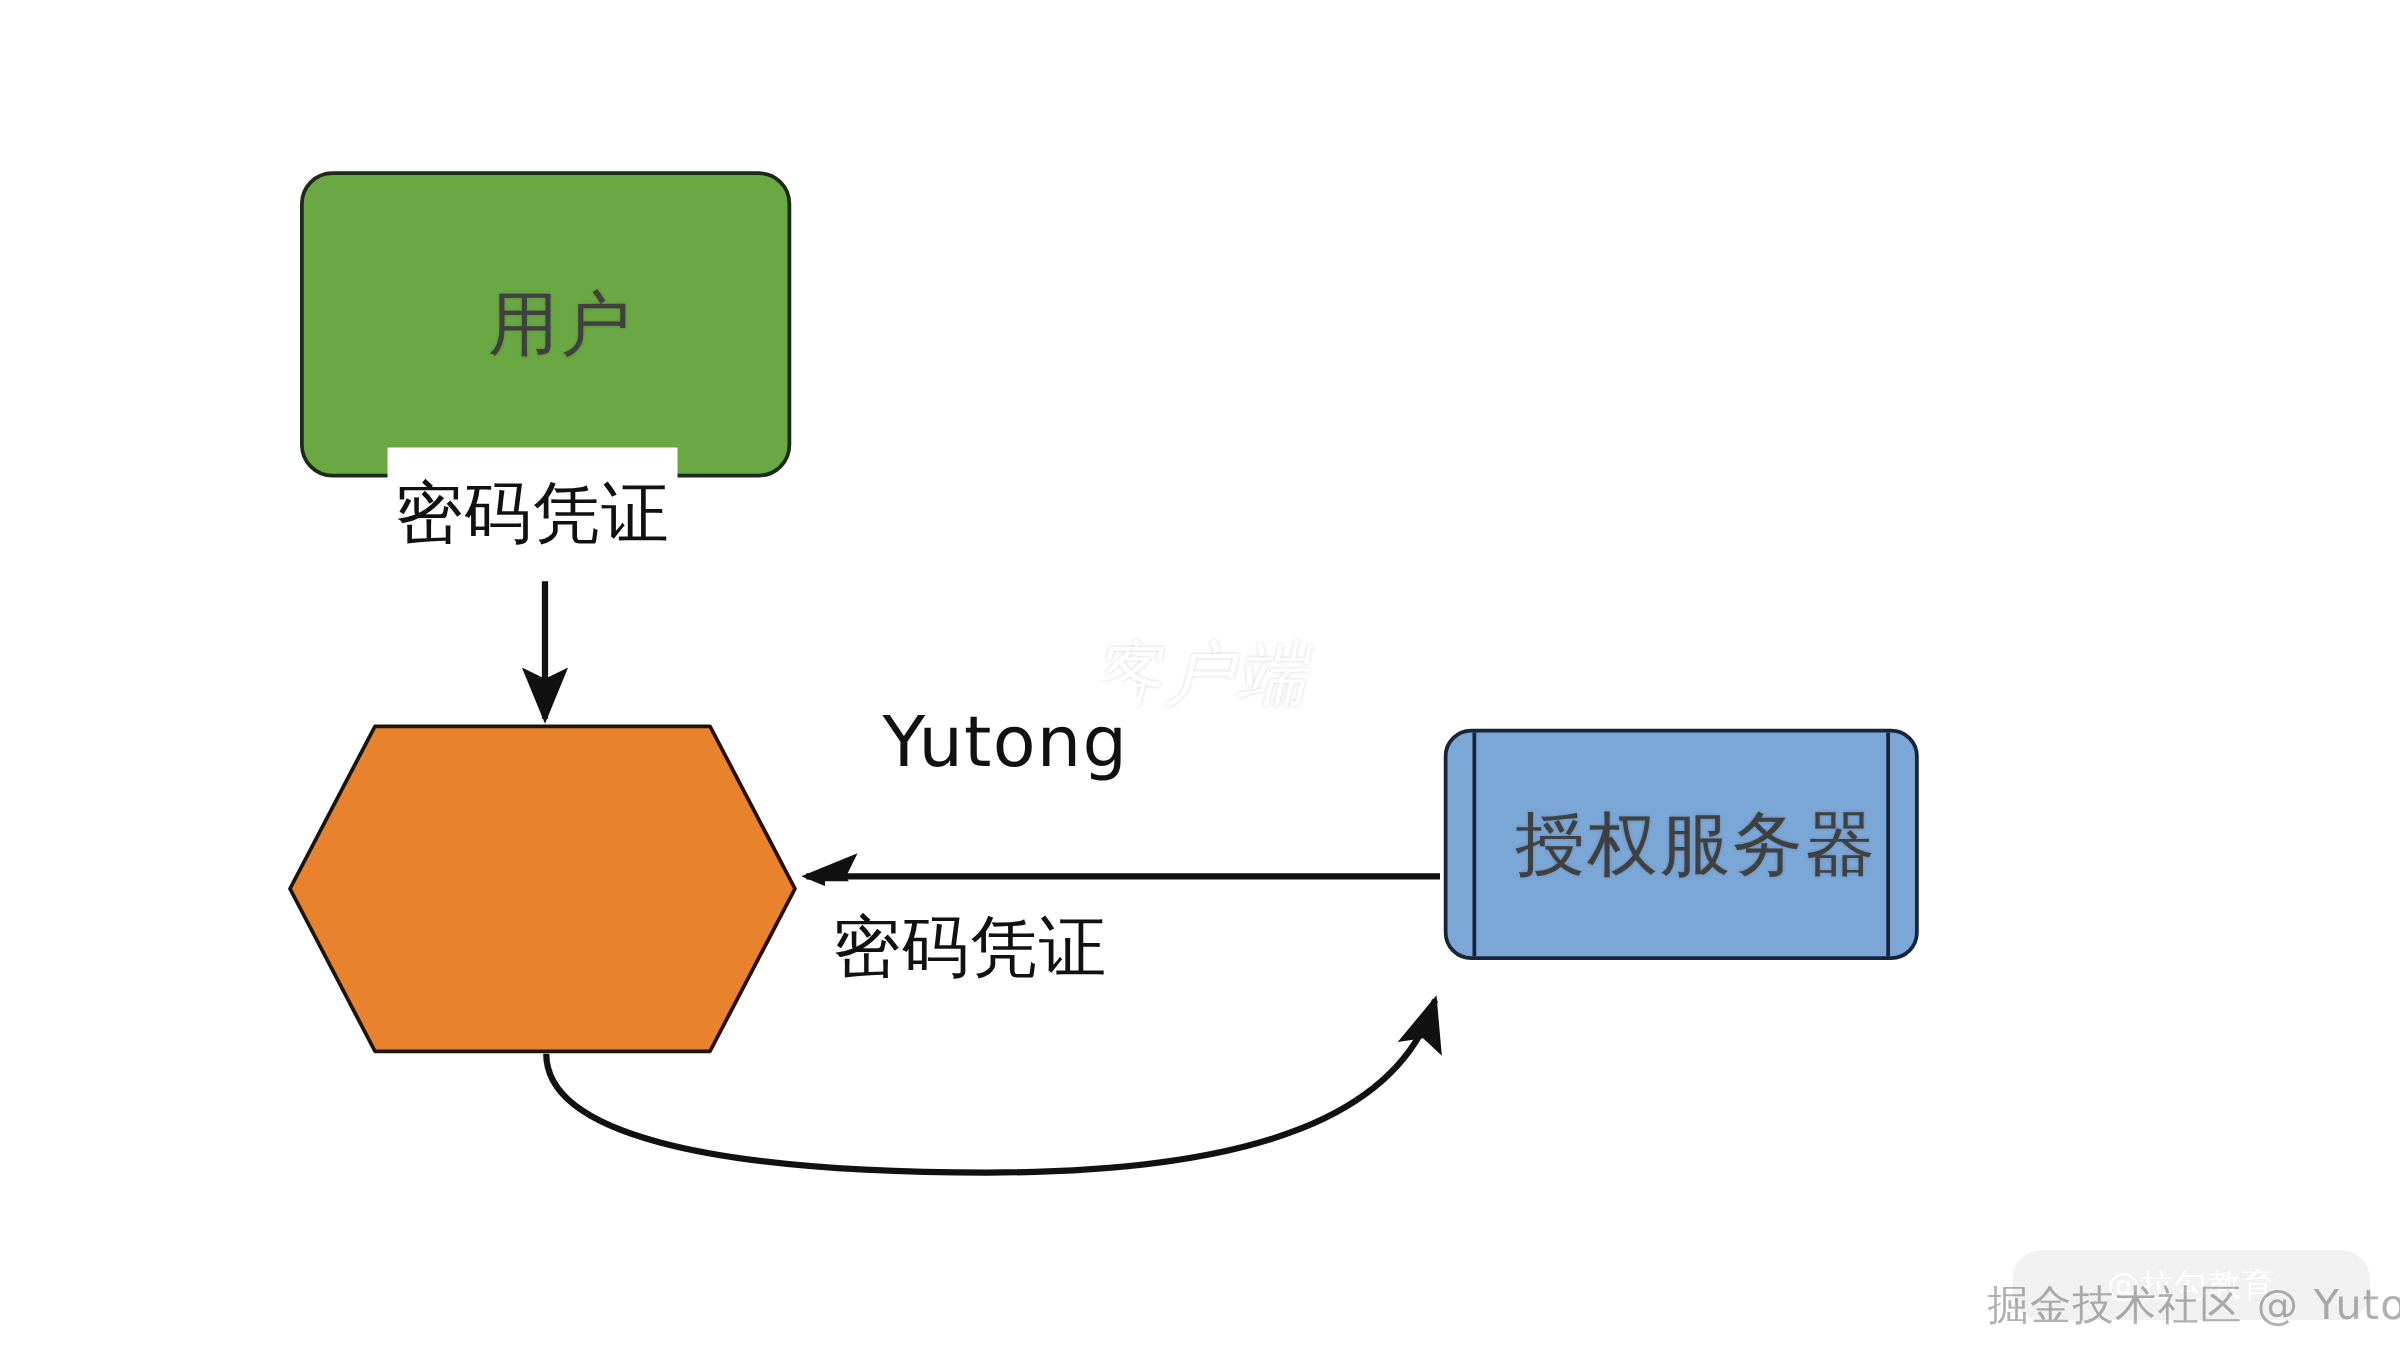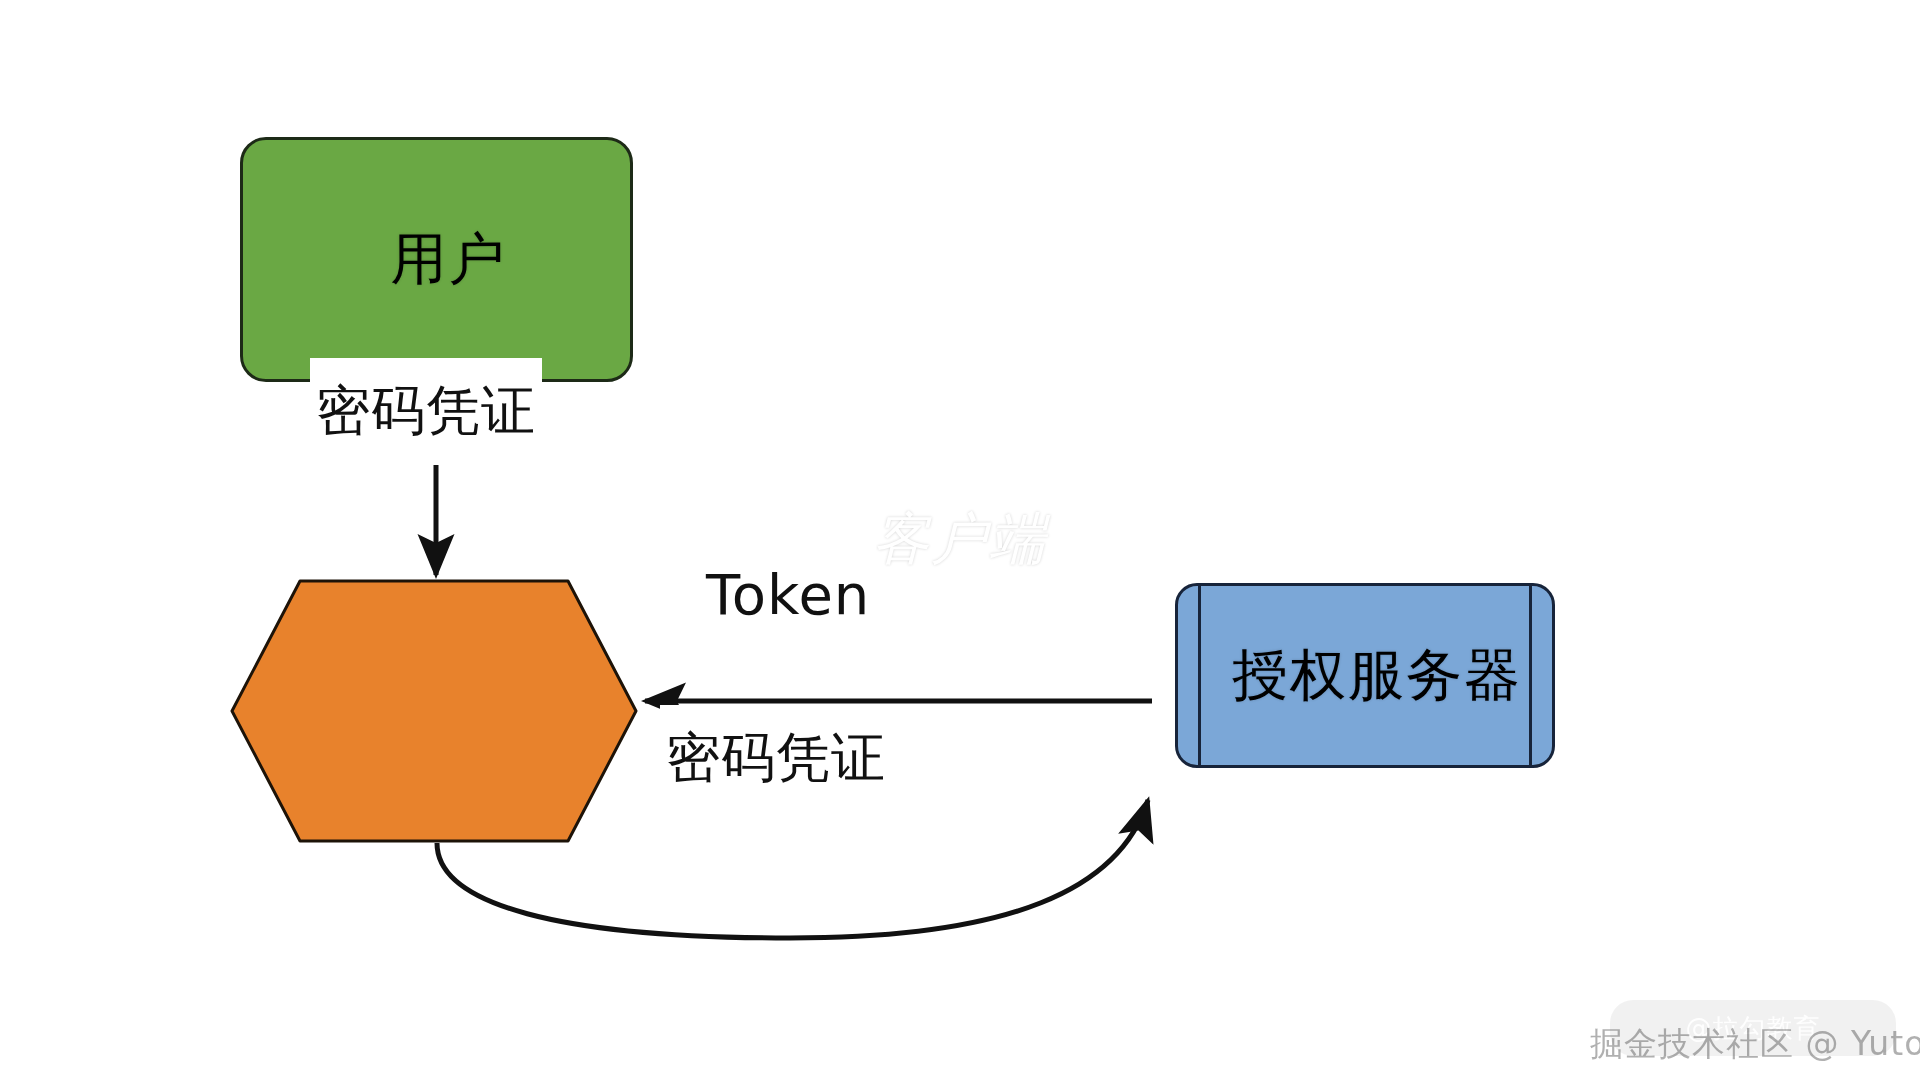--- a/index.html
+++ b/index.html
@@ -22,21 +22,21 @@
     height: 1080px;
   }
 
   
   .node {
     position: absolute;
     box-sizing: border-box;
     display: flex;
     align-items: center;
     justify-content: center;
-    color: #000000;
+    color: #404040;
     font-weight: 400;
     letter-spacing: 2px;
     text-shadow: 0 0 3px rgba(0,0,0,0.18);
     padding-left: 24px;
   }
 
   #node-user {
     left: 240px;
     top: 137px;
     width: 393px;
@@ -71,21 +71,20 @@
 
   #node-auth-server {
     left: 1155px;
     top: 583px;
     width: 380px;
     height: 185px;
     background: #7ba7d7;
     border: 3px solid #17243a;
     border-radius: 22px;
     font-size: 56px;
-    margin-left: 20px;
   }
   #node-auth-server .side-bar {
     position: absolute;
     top: 0;
     bottom: 0;
     width: 0;
     border-left: 3px solid #17243a;
   }
   #node-auth-server .side-bar.left  { left: 20px; }
   #node-auth-server .side-bar.right { right: 20px; }
@@ -172,19 +171,19 @@
 </div>
 
 <div class="node" id="node-auth-server">
   <span class="side-bar left"></span>
   <span class="side-bar right"></span>
   <span class="box-label">授权服务器</span>
 </div>
 
 <div class="edge-label" id="label-credentials-top">密码凭证</div>
 
-<div class="edge-label" id="label-token">Token</div>
+<div class="edge-label" id="label-token">Yutong</div>
 
 <div class="edge-label" id="label-credentials-bottom">密码凭证</div>
 
 <div id="watermark-lagou">@拉勾教育</div>
 
 <div id="watermark-juejin">掘金技术社区 @ Yutong</div>
 
 </body></html>

